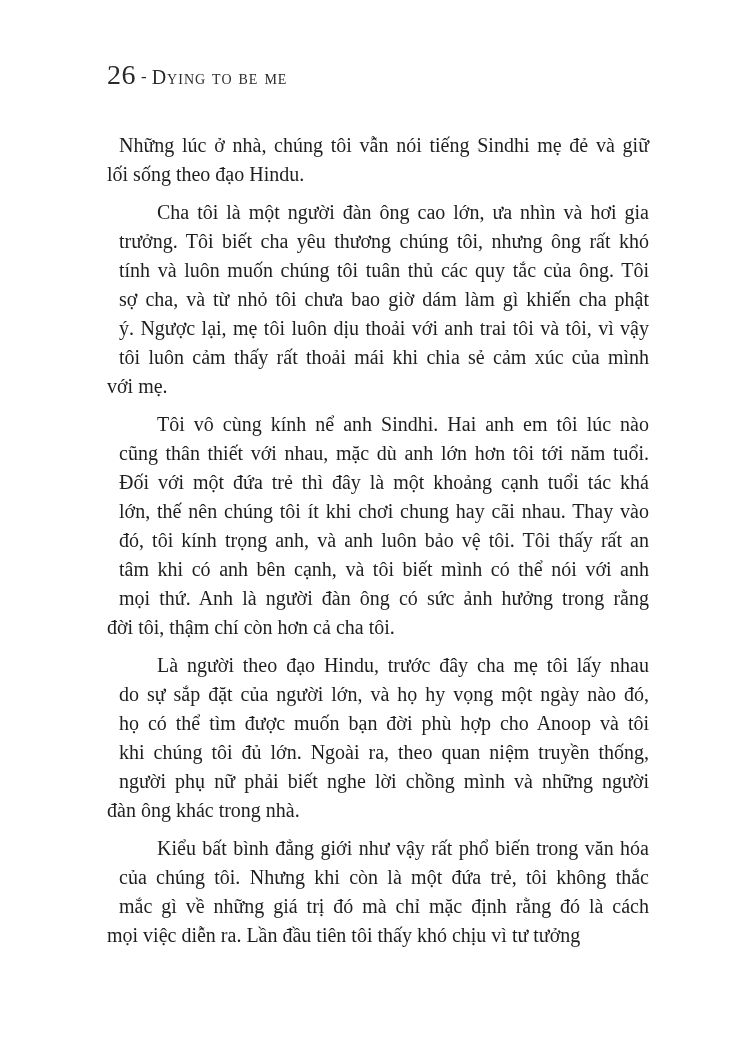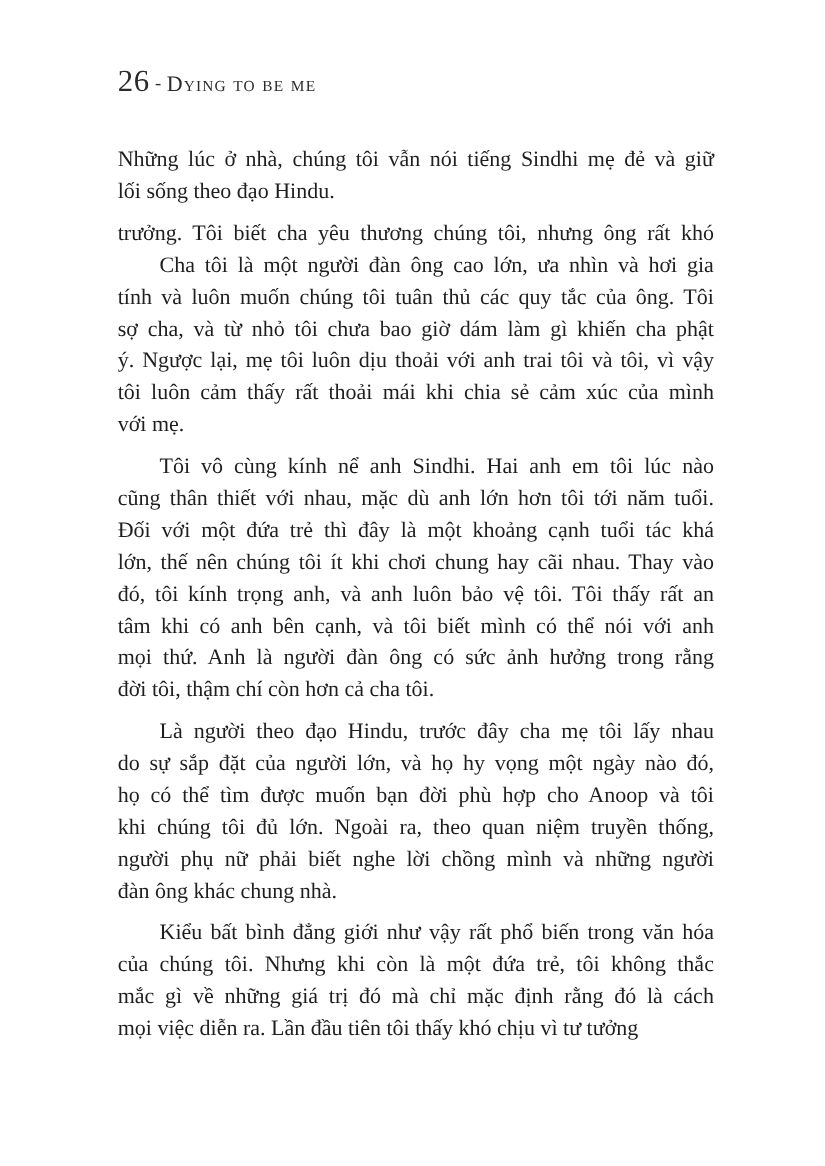--- a/index.html
+++ b/index.html
@@ -48,40 +48,41 @@
     margin: 0 0 9px 0;
   }
   .line {
     font-size: 20px;
     line-height: 29px;
     white-space: normal;
   }
   .line.just {
     text-align: justify;
     text-align-last: justify;
+    margin-left: 12px;
   }
   .line.indent {
     text-indent: 38px;
   }
 </style>
 </head>
 <body>
 
 <div class="page" style="background: rgb(255, 255, 255); color: rgb(30, 30, 30);">
   <div class="header">
     <span class="pagenum">26</span><span class="sep">-</span><span class="booktitle">Dying to be me</span>
   </div>
   <div class="bodytext">
       <div class="para">
         <div class="line just">Những lúc ở nhà, chúng tôi vẫn nói tiếng Sindhi mẹ đẻ và giữ</div>
         <div class="line">lối sống theo đạo Hindu.</div>
       </div>
       <div class="para">
+        <div class="line just indent">Cha tôi là một người đàn ông cao lớn, ưa nhìn và hơi gia</div>
         <div class="line just">trưởng. Tôi biết cha yêu thương chúng tôi, nhưng ông rất khó</div>
-        <div class="line just indent">Cha tôi là một người đàn ông cao lớn, ưa nhìn và hơi gia</div>
         <div class="line just">tính và luôn muốn chúng tôi tuân thủ các quy tắc của ông. Tôi</div>
         <div class="line just">sợ cha, và từ nhỏ tôi chưa bao giờ dám làm gì khiến cha phật</div>
         <div class="line just">ý. Ngược lại, mẹ tôi luôn dịu thoải với anh trai tôi và tôi, vì vậy</div>
         <div class="line just">tôi luôn cảm thấy rất thoải mái khi chia sẻ cảm xúc của mình</div>
         <div class="line">với mẹ.</div>
       </div>
       <div class="para">
         <div class="line just indent">Tôi vô cùng kính nể anh Sindhi. Hai anh em tôi lúc nào</div>
         <div class="line just">cũng thân thiết với nhau, mặc dù anh lớn hơn tôi tới năm tuổi.</div>
         <div class="line just">Đối với một đứa trẻ thì đây là một khoảng cạnh tuổi tác khá</div>
@@ -90,21 +91,21 @@
         <div class="line just">tâm khi có anh bên cạnh, và tôi biết mình có thể nói với anh</div>
         <div class="line just">mọi thứ. Anh là người đàn ông có sức ảnh hưởng trong rằng</div>
         <div class="line">đời tôi, thậm chí còn hơn cả cha tôi.</div>
       </div>
       <div class="para">
         <div class="line just indent">Là người theo đạo Hindu, trước đây cha mẹ tôi lấy nhau</div>
         <div class="line just">do sự sắp đặt của người lớn, và họ hy vọng một ngày nào đó,</div>
         <div class="line just">họ có thể tìm được muốn bạn đời phù hợp cho Anoop và tôi</div>
         <div class="line just">khi chúng tôi đủ lớn. Ngoài ra, theo quan niệm truyền thống,</div>
         <div class="line just">người phụ nữ phải biết nghe lời chồng mình và những người</div>
-        <div class="line">đàn ông khác chung nhà.</div>
+        <div class="line">đàn ông khác trong nhà.</div>
       </div>
       <div class="para">
         <div class="line just indent">Kiểu bất bình đẳng giới như vậy rất phổ biến trong văn hóa</div>
         <div class="line just">của chúng tôi. Nhưng khi còn là một đứa trẻ, tôi không thắc</div>
         <div class="line just">mắc gì về những giá trị đó mà chỉ mặc định rằng đó là cách</div>
         <div class="line">mọi việc diễn ra. Lần đầu tiên tôi thấy khó chịu vì tư tưởng</div>
       </div>
     </div>
 </div>
 

